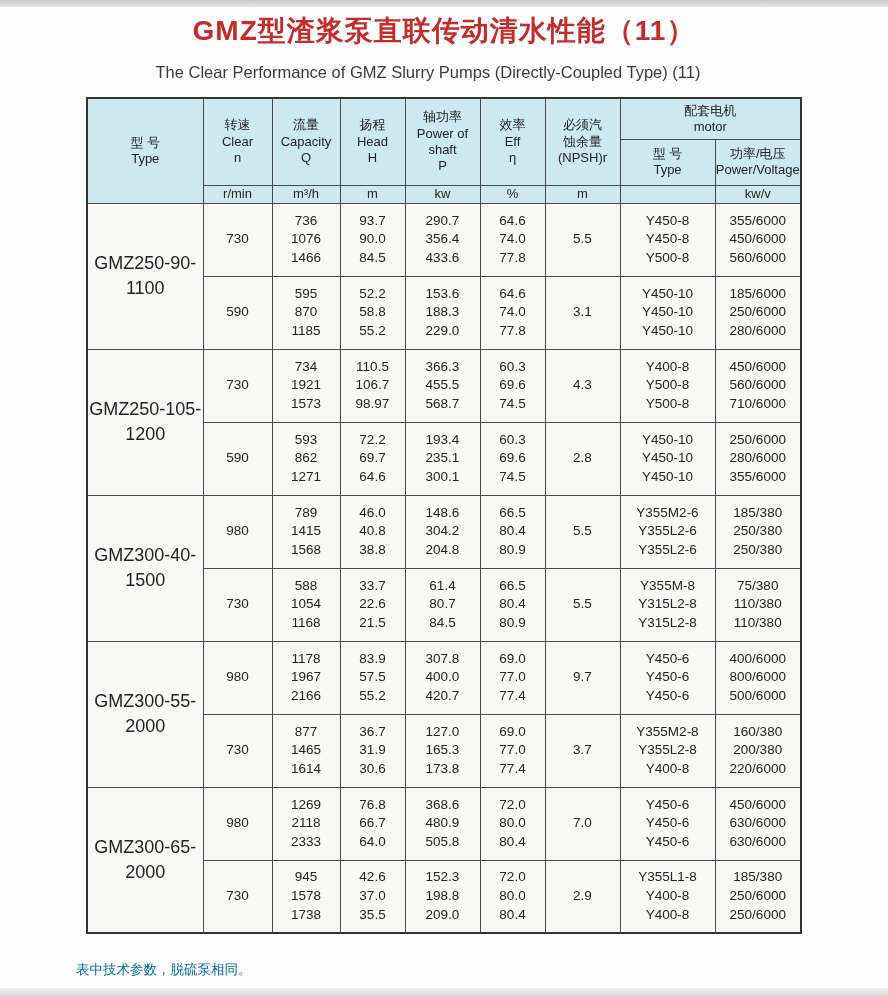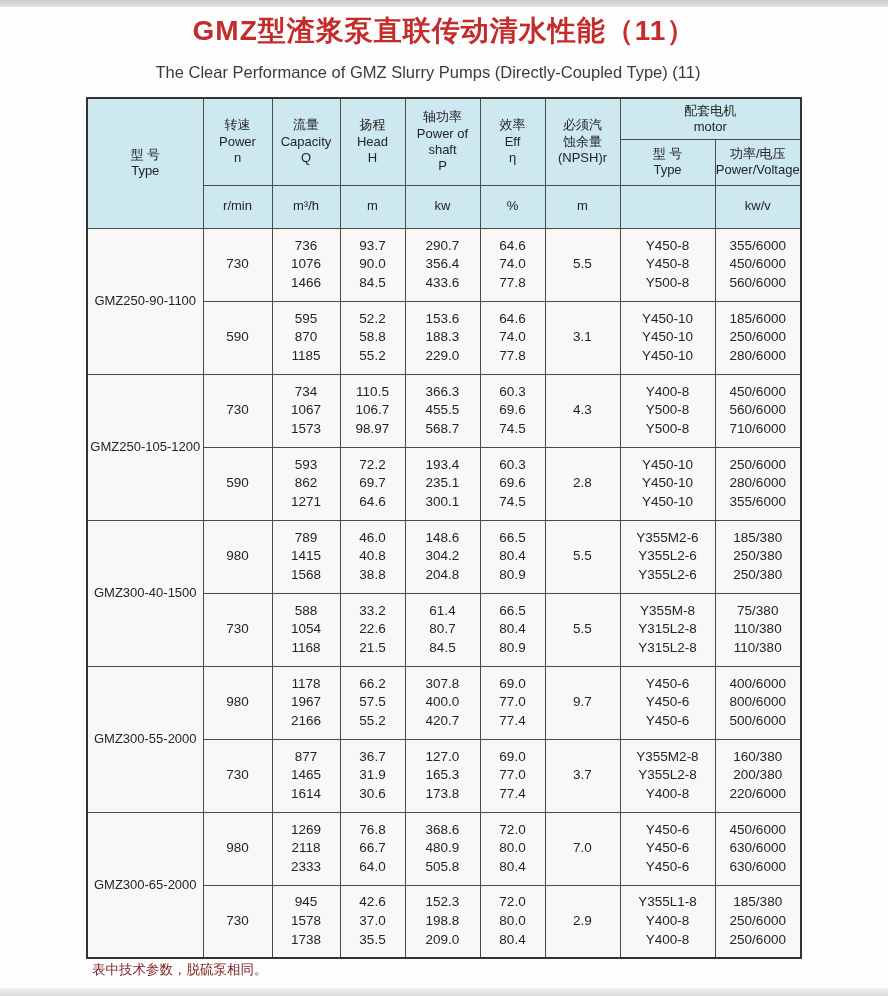--- a/index.html
+++ b/index.html
@@ -48,37 +48,37 @@
     overflow: hidden;
   }
   thead th {
     background: #cde8ef;
     font-weight: normal;
     font-size: 13px;
     line-height: 1.25;
   }
   thead tr.hdr-row1 { height: 41px; }
   thead tr.hdr-row2 { height: 46px; }
-  thead tr.units-row { height: 43px; }
+  thead tr.units-row { height: 18px; }
   thead tr.units-row th { font-size: 13px; }
   tbody tr { height: 73px; }
   tbody td {
     background: #f8f8f6;
     font-size: 13.5px;
     line-height: 1.38;
   }
   tbody td.type-cell {
-    font-size: 13px;
+    font-size: 18px;
     letter-spacing: 0;
     padding: 12px 1px;
   }
   .footnote {
-    position: absolute; left: 92px; top: 961px;
+    position: absolute; left: 76px; top: 961px;
     font-size: 13.5px;
-    color: #7f1d1d;
+    color: #0369a1;
   }
 </style>
 </head>
 <body>
 
 <div class="top-strip"></div>
 
 <div class="title">GMZ型渣浆泵直联传动清水性能（11）</div>
 <div class="subtitle">The Clear Performance of GMZ Slurry Pumps (Directly-Coupled Type) (11)</div>
 
@@ -92,21 +92,21 @@
       <col style="width:65px">
     <col style="width:75px">
       <col style="width:95px">
       <col style="width:86px">
   </colgroup>
   <thead>
     <tr class="hdr-row1">
       <th rowspan="3">型 号
 Type</th>
       <th rowspan="2">转速
-Power
+Clear
 n</th>
       <th rowspan="2">流量
 Capacity
 Q</th>
       <th rowspan="2">扬程
 Head
 H</th>
       <th rowspan="2">轴功率
 Power of
 shaft
@@ -184,21 +184,21 @@
 250/6000
 280/6000</td>
     </tr>
   </tbody>
 
   <tbody>
     <tr>
       <td class="type-cell" rowspan="2">GMZ250-105-1200</td>
       <td>730</td>
       <td>734
-1067
+1921
 1573</td>
       <td>110.5
 106.7
 98.97</td>
       <td>366.3
 455.5
 568.7</td>
       <td>60.3
 69.6
 74.5</td>
@@ -256,21 +256,21 @@
 Y355L2-6</td>
       <td>185/380
 250/380
 250/380</td>
     </tr>
     <tr>
       <td>730</td>
       <td>588
 1054
 1168</td>
-      <td>33.2
+      <td>33.7
 22.6
 21.5</td>
       <td>61.4
 80.7
 84.5</td>
       <td>66.5
 80.4
 80.9</td>
       <td>5.5</td>
       <td>Y355M-8
@@ -282,21 +282,21 @@
     </tr>
   </tbody>
 
   <tbody>
     <tr>
       <td class="type-cell" rowspan="2">GMZ300-55-2000</td>
       <td>980</td>
       <td>1178
 1967
 2166</td>
-      <td>66.2
+      <td>83.9
 57.5
 55.2</td>
       <td>307.8
 400.0
 420.7</td>
       <td>69.0
 77.0
 77.4</td>
       <td>9.7</td>
       <td>Y450-6

